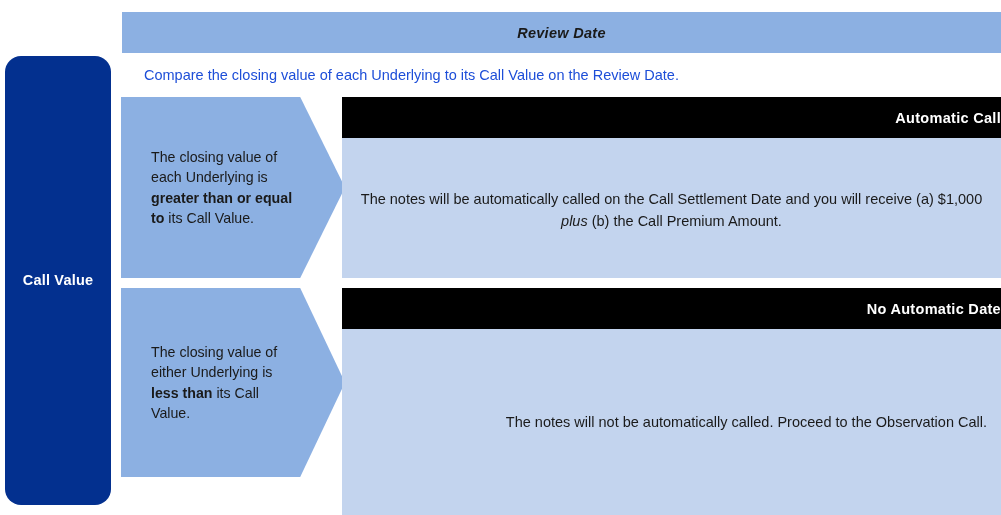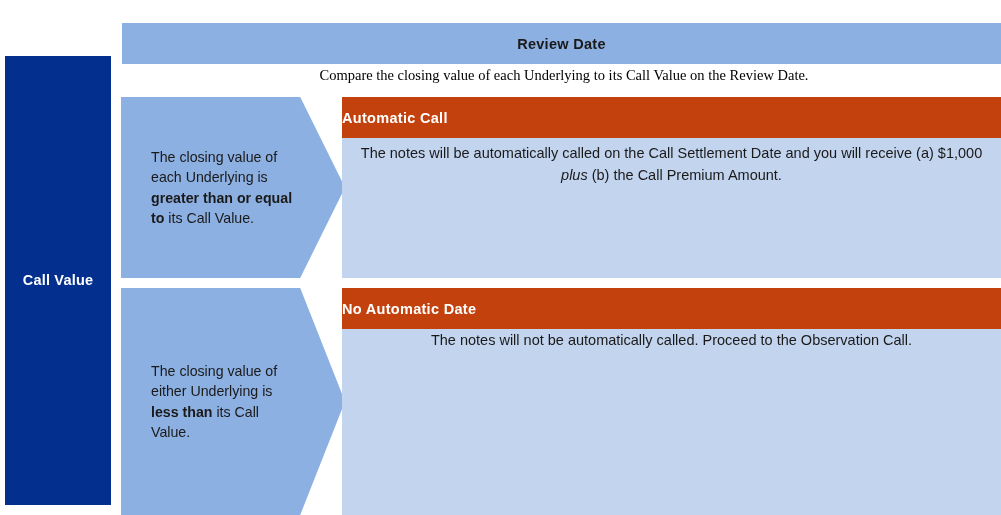--- a/index.html
+++ b/index.html
@@ -24,83 +24,84 @@
   .sidebar-box {
     position: absolute;
     left: 5px;
     top: 56px;
     width: 106px;
     height: 449px;
     background: #03308F;
     display: flex;
     align-items: center;
     justify-content: center;
+    border-radius: 16px;
   }
   .sidebar-label {
     color: #ffffff;
     font-size: 14.5px;
     font-weight: bold;
     line-height: 1.35;
     text-align: center;
     letter-spacing: .2px;
   }
 
   
   .review-header {
     position: absolute;
     left: 122px;
-    top: 23px;
+    top: 12px;
     width: 879px;
     height: 41px;
     background: #8CB0E2;
     display: flex;
     align-items: center;
     justify-content: center;
+    font-style: italic;
   }
   .review-header-label {
     color: #1A1A1A;
     font-size: 14.5px;
     font-weight: bold;
     letter-spacing: .3px;
   }
 
   
   .intro-line {
     position: absolute;
     left: 144px;
     top: 62px;
     width: 840px;
     height: 26px;
-    color: #000000;
+    color: #1d4ed8;
     font-size: 14.5px;
     line-height: 26px;
-    text-align: center;
+    text-align: left;
     white-space: nowrap;
-    font-family: Liberation Serif, serif;
   }
 
   
   .arrow {
     position: absolute;
     background: #8CB0E2;
     display: flex;
     align-items: center;
   }
   .arrow-1 {
     left: 121px;
     top: 97px;
     width: 224px;
     height: 181px;
     clip-path: polygon(0% 0%, 80% 0%, 100% 50%, 80% 100%, 0% 100%);
   }
   .arrow-2 {
     left: 121px;
     top: 288px;
     width: 224px;
-    height: 227px;
+    height: 189px;
     clip-path: polygon(0% 0%, 80% 0%, 100% 50%, 80% 100%, 0% 100%);
   }
   .arrow-text {
     padding-left: 30px;
     padding-right: 44px;
     color: #1A1A1A;
     font-size: 14.2px;
     line-height: 1.42;
     text-align: left;
   }
@@ -110,37 +111,37 @@
   .panel {
     position: absolute;
     left: 342px;
     width: 659px;
   }
   .panel-1 { top: 97px; height: 181px; }
   .panel-2 { top: 288px; height: 227px; }
 
   .panel-header {
     height: 41px;
-    background: #c2410c;
-    display: flex;
-    align-items: center;
-    justify-content: flex-start;
+    background: #000000;
+    display: flex;
+    align-items: center;
+    justify-content: flex-end;
   }
   .panel-header-label {
     color: #ffffff;
     font-size: 14.5px;
     font-weight: bold;
     letter-spacing: .3px;
   }
   .panel-body {
     background: #C3D4EE;
     height: calc(100% - 41px);
     display: flex;
-    flex-direction: row;
-    align-items: flex-start;
+    flex-direction: column;
+    align-items: flex-end;
     justify-content: center;
     box-sizing: border-box;
     padding: 0 14px;
   }
   .panel-1 .panel-body { padding-top: 4px; }
   .panel-para {
     color: #1A1A1A;
     font-size: 14.5px;
     line-height: 1.52;
     text-align: center;

